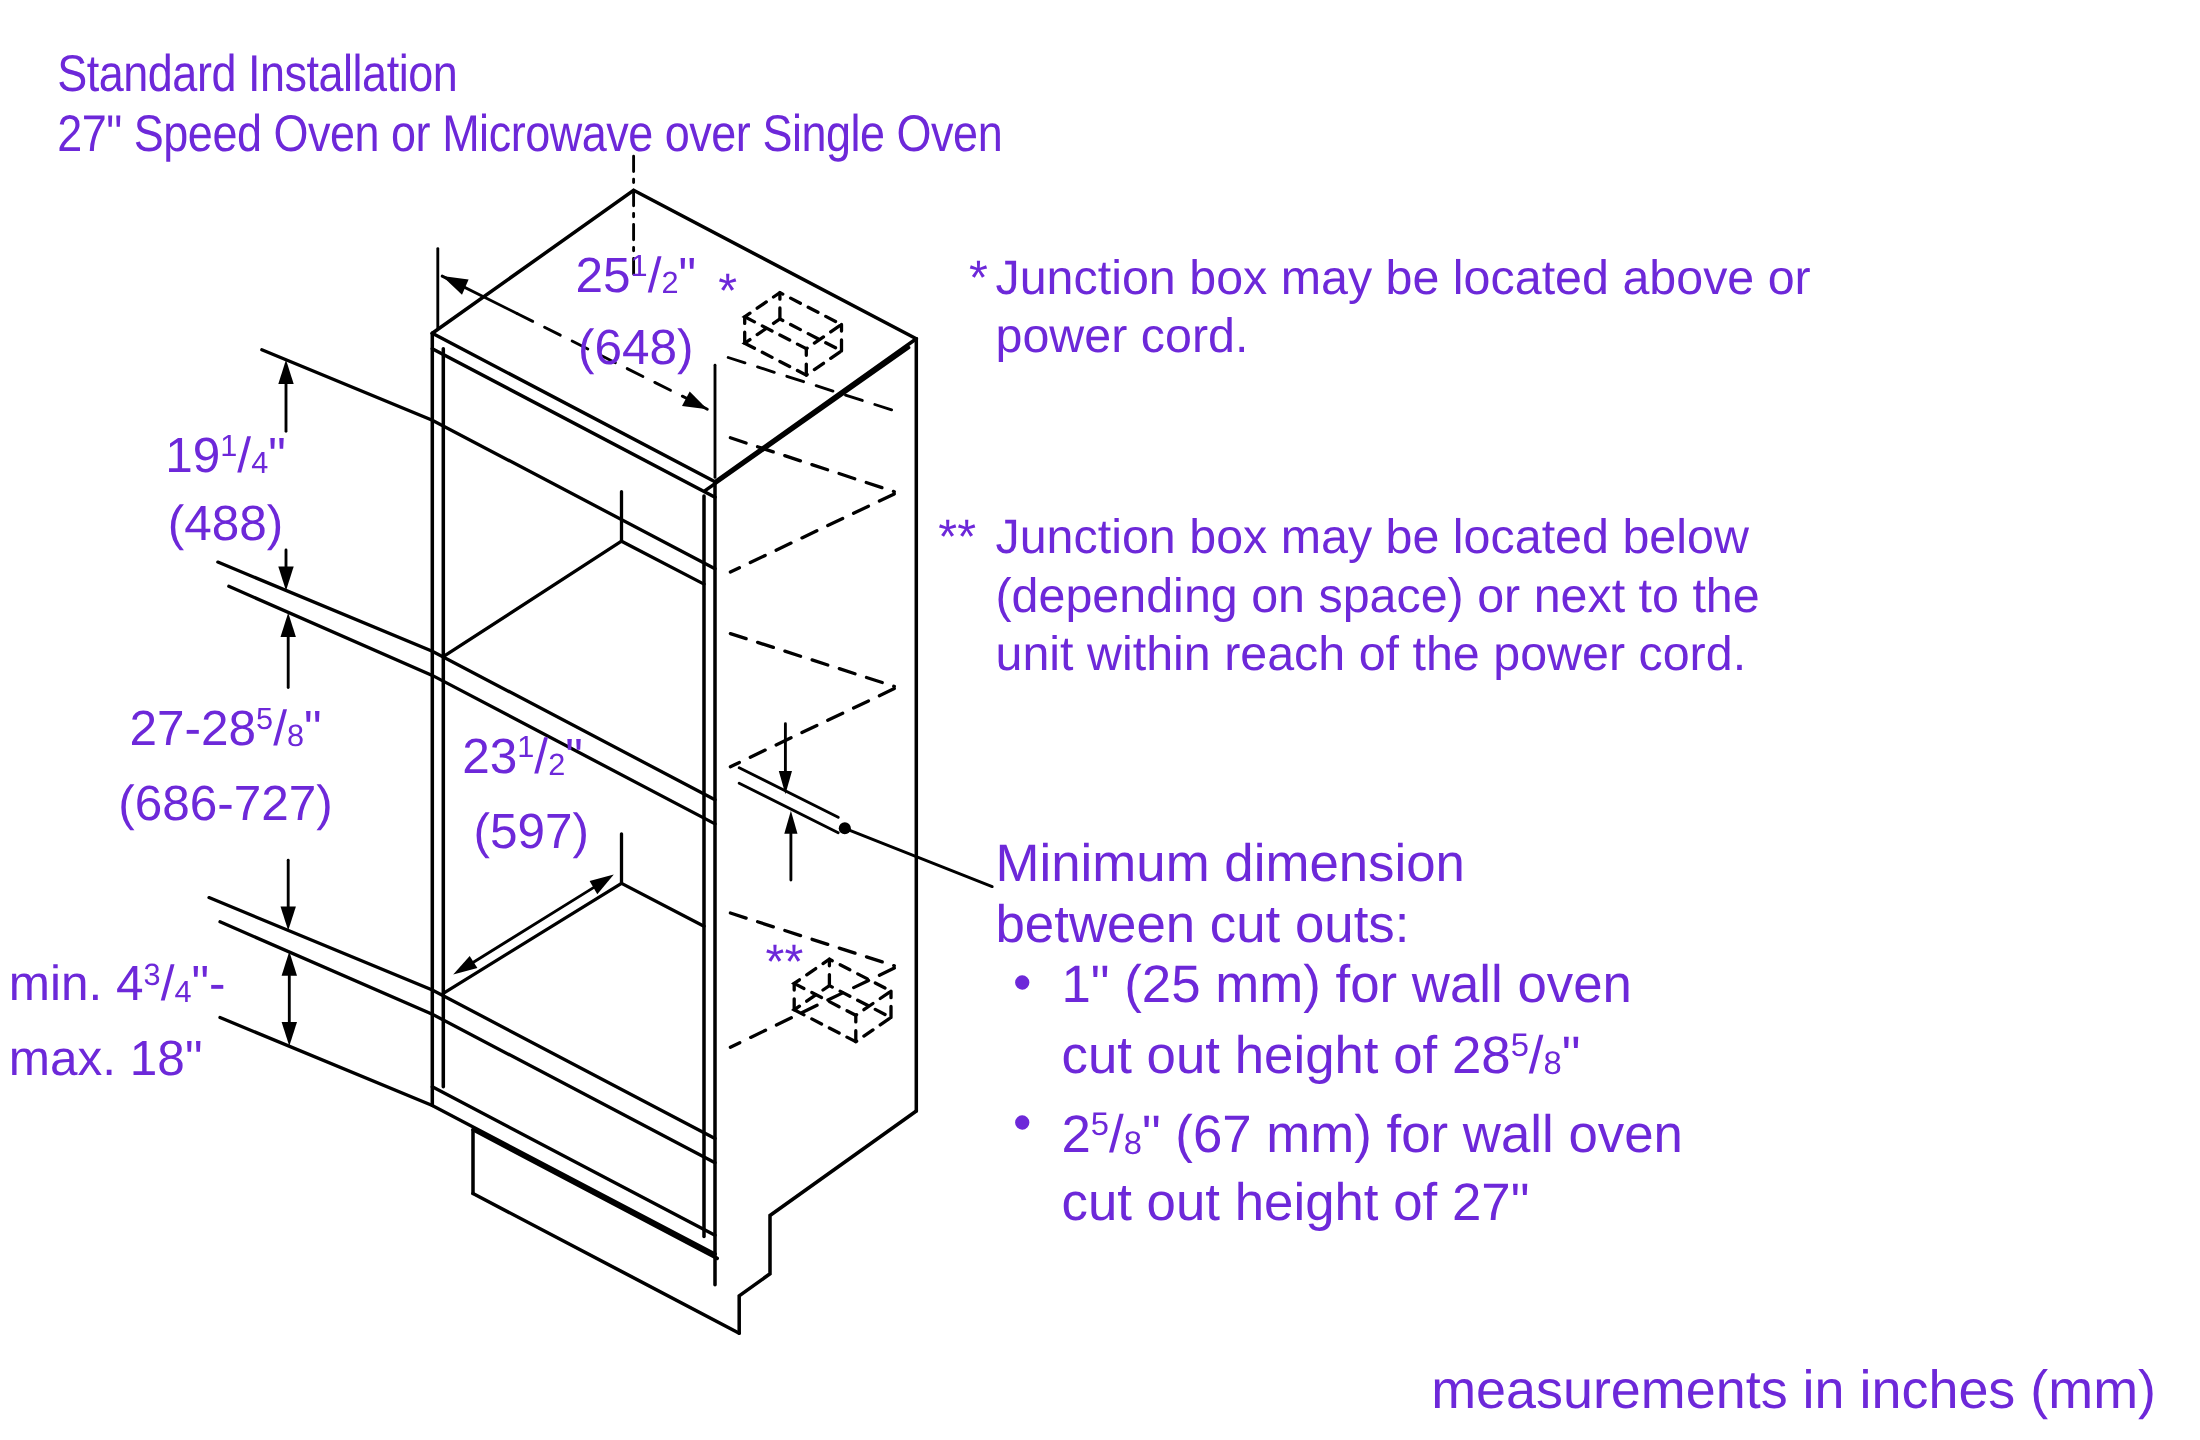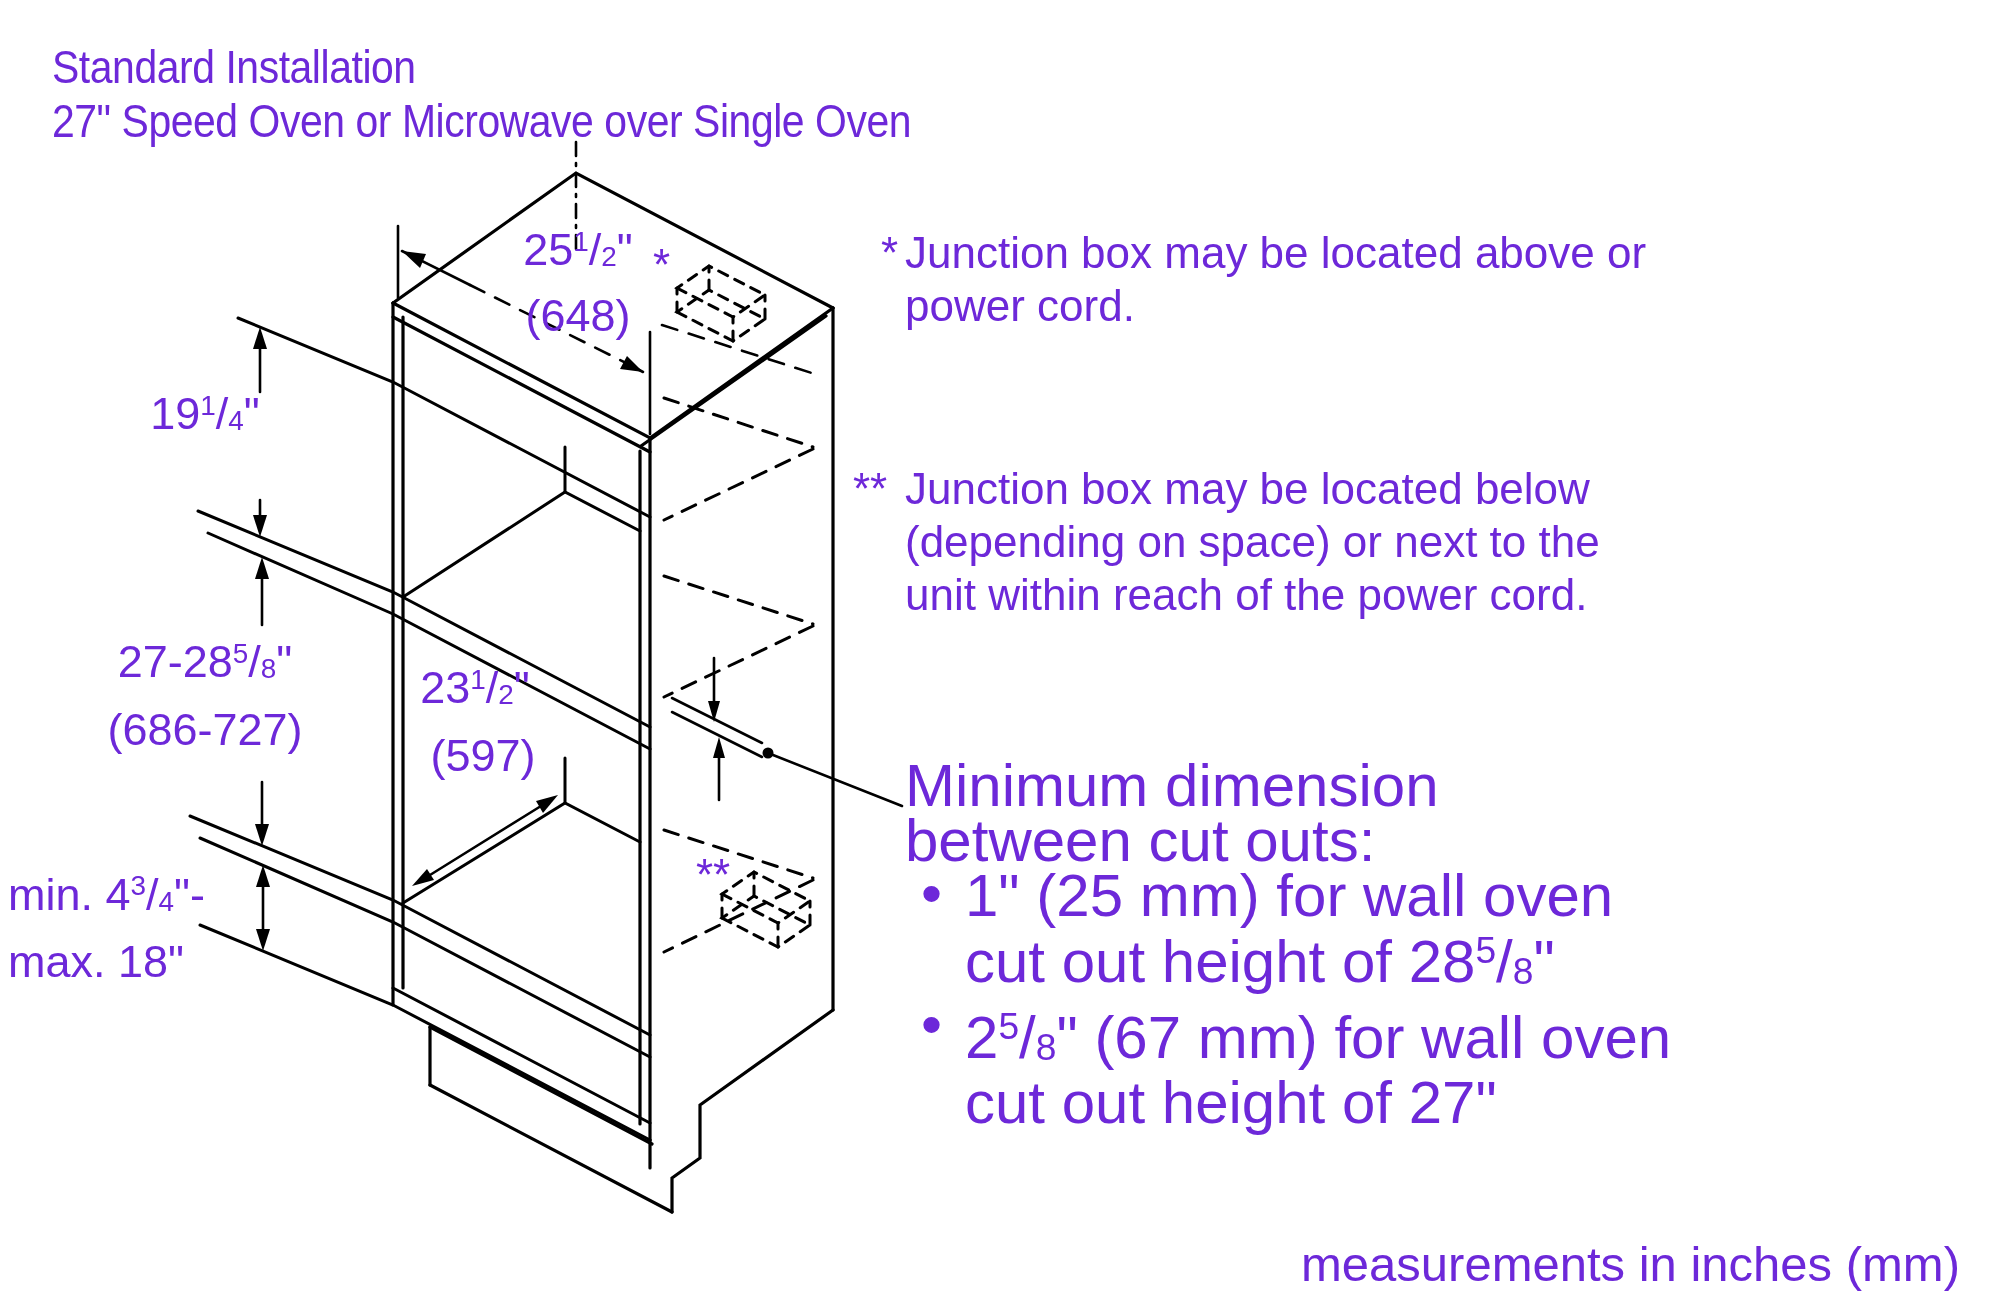--- a/index.html
+++ b/index.html
@@ -7,21 +7,21 @@
     position:relative;width:2000px;height:1309px;background:#ffffff;
     font-family:"Liberation Sans",sans-serif;color:#6d28d9;overflow:hidden;
   }
   .stage svg{position:absolute;left:0;top:0;}
   .lbl{position:absolute;white-space:nowrap;line-height:1.15;}
   .ctr{text-align:center;}
   .title-line{font-size:47px;transform:scaleX(.87);transform-origin:left top;letter-spacing:-.5px;}
   .dim{font-size:45px;}
   .note{position:absolute;font-size:44px;line-height:53px;}
   .nmark{position:absolute;top:0;}
-  .minnote{position:absolute;font-size:60px;line-height:55px;}
+  .minnote{position:absolute;font-size:48px;line-height:55px;}
   .bullet-row{position:relative;padding-left:60px;}
   .bullet-dot{position:absolute;left:16px;top:-2px;}
   .footer{font-size:49px;}
   
   .fn{font-size:62%;vertical-align:.52em;letter-spacing:0;}
   .fd{font-size:62%;vertical-align:-.04em;letter-spacing:0;}
 </style>
 </head>
 <body>
 
@@ -143,20 +143,21 @@
     </g>
   </svg>
 
   <div class="lbl title-line" style="left:52px;top:40px">Standard Installation</div>
   <div class="lbl title-line" style="left:52px;top:94px">27" Speed Oven or Microwave over Single Oven</div>
 
   <div class="lbl dim ctr" style="left:448px;top:224px;width:260px">25<span class="fn">1</span>/<span class="fd">2</span>"</div>
   <div class="lbl dim ctr" style="left:448px;top:290px;width:260px">(648)</div>
 
   <div class="lbl dim ctr" style="left:100px;top:388px;width:210px">19<span class="fn">1</span>/<span class="fd">4</span>"</div>
+  <div class="lbl dim ctr" style="left:100px;top:450px;width:210px">(488)</div>
 
   <div class="lbl dim ctr" style="left:75px;top:636px;width:260px">27-28<span class="fn">5</span>/<span class="fd">8</span>"</div>
   <div class="lbl dim ctr" style="left:75px;top:704px;width:260px">(686-727)</div>
 
   <div class="lbl dim" style="left:8px;top:856px;line-height:60px">
     <div>min. 4<span class="fn">3</span>/<span class="fd">4</span>"-</div>
     <div>max. 18"</div>
   </div>
 
   <div class="lbl dim ctr" style="left:370px;top:662px;width:210px">23<span class="fn">1</span>/<span class="fd">2</span>"</div>

